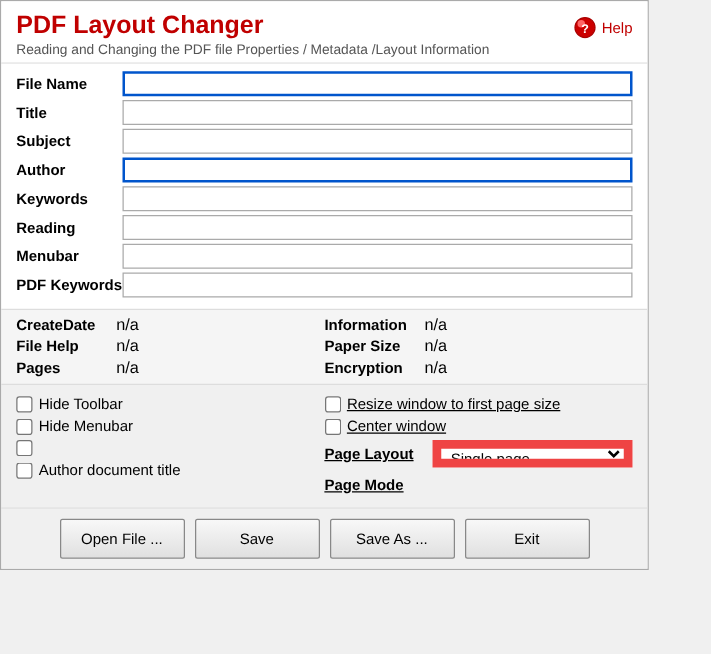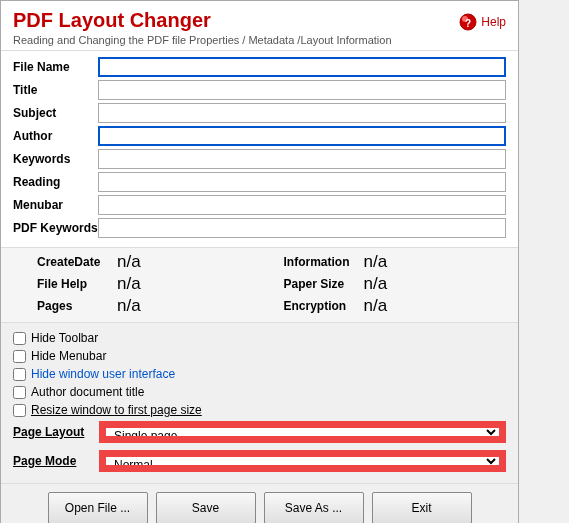--- a/index.html
+++ b/index.html
@@ -88,24 +88,23 @@
     }
     .info-row {
       display: flex;
       align-items: center;
     }
     .info-label {
       font-weight: bold;
       font-size: 12px;
       width: 80px;
       flex-shrink: 0;
-      margin-left: 24px;
     }
     .info-value {
-      font-size: 17px;
+      font-size: 13px;
       color: #000;
     }
     .options-section {
       background: #f0f0f0;
       padding: 8px 12px;
       border-bottom: 1px solid #ddd;
     }
     .option-row {
       display: flex;
       align-items: center;
@@ -253,55 +252,56 @@
         <span class="info-value">n/a</span>
       </div>
       <div class="info-row">
         <span class="info-label">Encryption</span>
         <span class="info-value">n/a</span>
       </div>
     </div>
   </div>
 
   <div class="options-section">
-    <div style="display: grid; grid-template-columns: 1fr; gap: 4px 0;">
+    <div style="display: grid; grid-template-columns: 1fr 1fr; gap: 20px 0;">
 
       <div class="options-left">
         <div class="option-row">
           <input type="checkbox" style="">
           <span class="option-label">Hide Toolbar</span>
         </div>
         <div class="option-row">
           <input type="checkbox" style="">
           <span class="option-label">Hide Menubar</span>
         </div>
         <div class="option-row">
           <input type="checkbox" style="">
-          <span class="option-label blue">Hide window user interface</span>
         </div>
         <div class="option-row">
           <input type="checkbox" style="">
           <span class="option-label">Author document title</span>
         </div>
       </div>
 
       <div class="right-options">
         <div class="option-row">
           <input type="checkbox" style="">
           <span class="option-label">Resize window to first page size</span>
+        </div>
+        <div class="option-row">
+          <input type="checkbox" style="">
+          <span class="option-label">Center window</span>
         </div>
         <div class="dropdown-row">
           <span class="dropdown-label">Page Layout</span>
           <select class="dropdown-select">
           <option>Single page</option><option>Two pages</option><option>Continuous</option><option>Continuous facing</option></select>
         </div>
         <div class="dropdown-row">
           <span class="dropdown-label">Page Mode</span>
-          <select class="dropdown-select">
-          <option>Normal</option><option>Bookmarks panel</option><option>Pages panel</option><option>Full screen</option><option>Attachments panel</option></select>
         </div>
       </div>
     </div>
   </div>
 
   <div class="buttons-section">
     <button class="btn btn-large">Open File ...</button>
     <button class="btn btn-large">Save</button>
     <button class="btn btn-large">Save As ...</button>
     <button class="btn btn-large">Exit</button>

